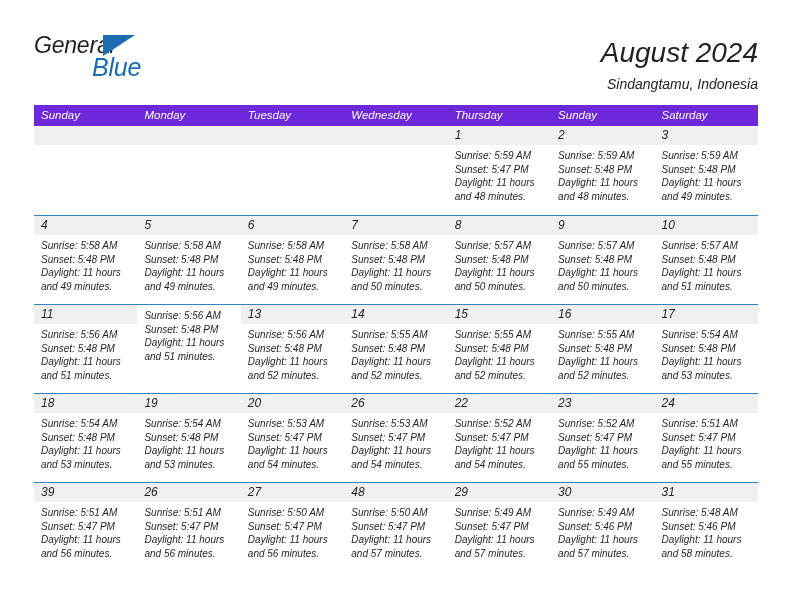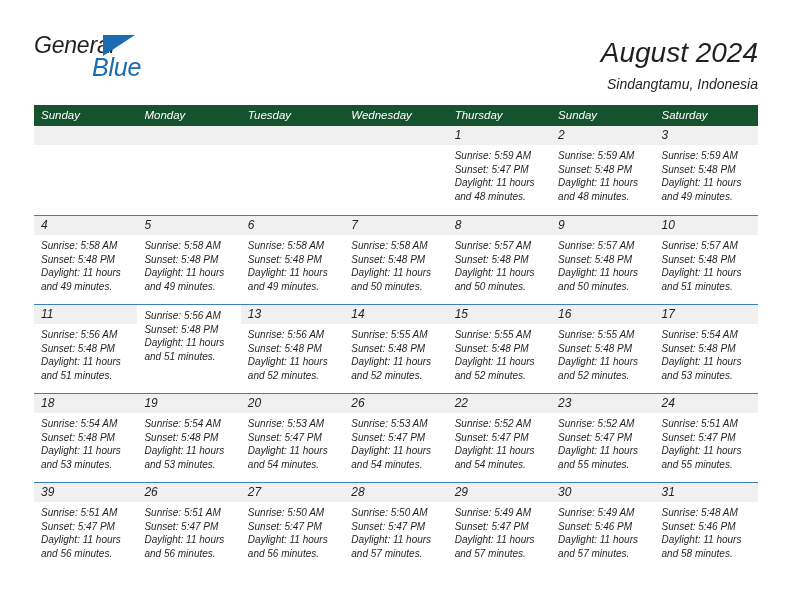--- a/index.html
+++ b/index.html
@@ -94,21 +94,21 @@
   
   .calendar {
     position: absolute;
     left: 34px;
     top: 105px;
     width: 724px;
   }
 
   .weekday-row {
     display: flex;
-    background: #14532d;
+    background: #6d28d9;
     height: 21px;
   }
   .weekday {
     flex: 1 1 0;
     font-size: 11.5px;
     color: #ffffff;
     line-height: 21px;
     padding-left: 7px;
     box-sizing: border-box;
     white-space: nowrap;
@@ -421,21 +421,21 @@
           </div>
           <div class="day-cell">
             <div class="day-num">27</div>
             <div class="day-info">
               <div>Sunrise: 5:50 AM</div>
               <div>Sunset: 5:47 PM</div>
               <div class="wrap">Daylight: 11 hours and 56 minutes.</div>
             </div>
           </div>
           <div class="day-cell">
-            <div class="day-num">28</div>
+            <div class="day-num">48</div>
             <div class="day-info">
               <div>Sunrise: 5:50 AM</div>
               <div>Sunset: 5:47 PM</div>
               <div class="wrap">Daylight: 11 hours and 57 minutes.</div>
             </div>
           </div>
           <div class="day-cell">
             <div class="day-num">29</div>
             <div class="day-info">
               <div>Sunrise: 5:49 AM</div>

